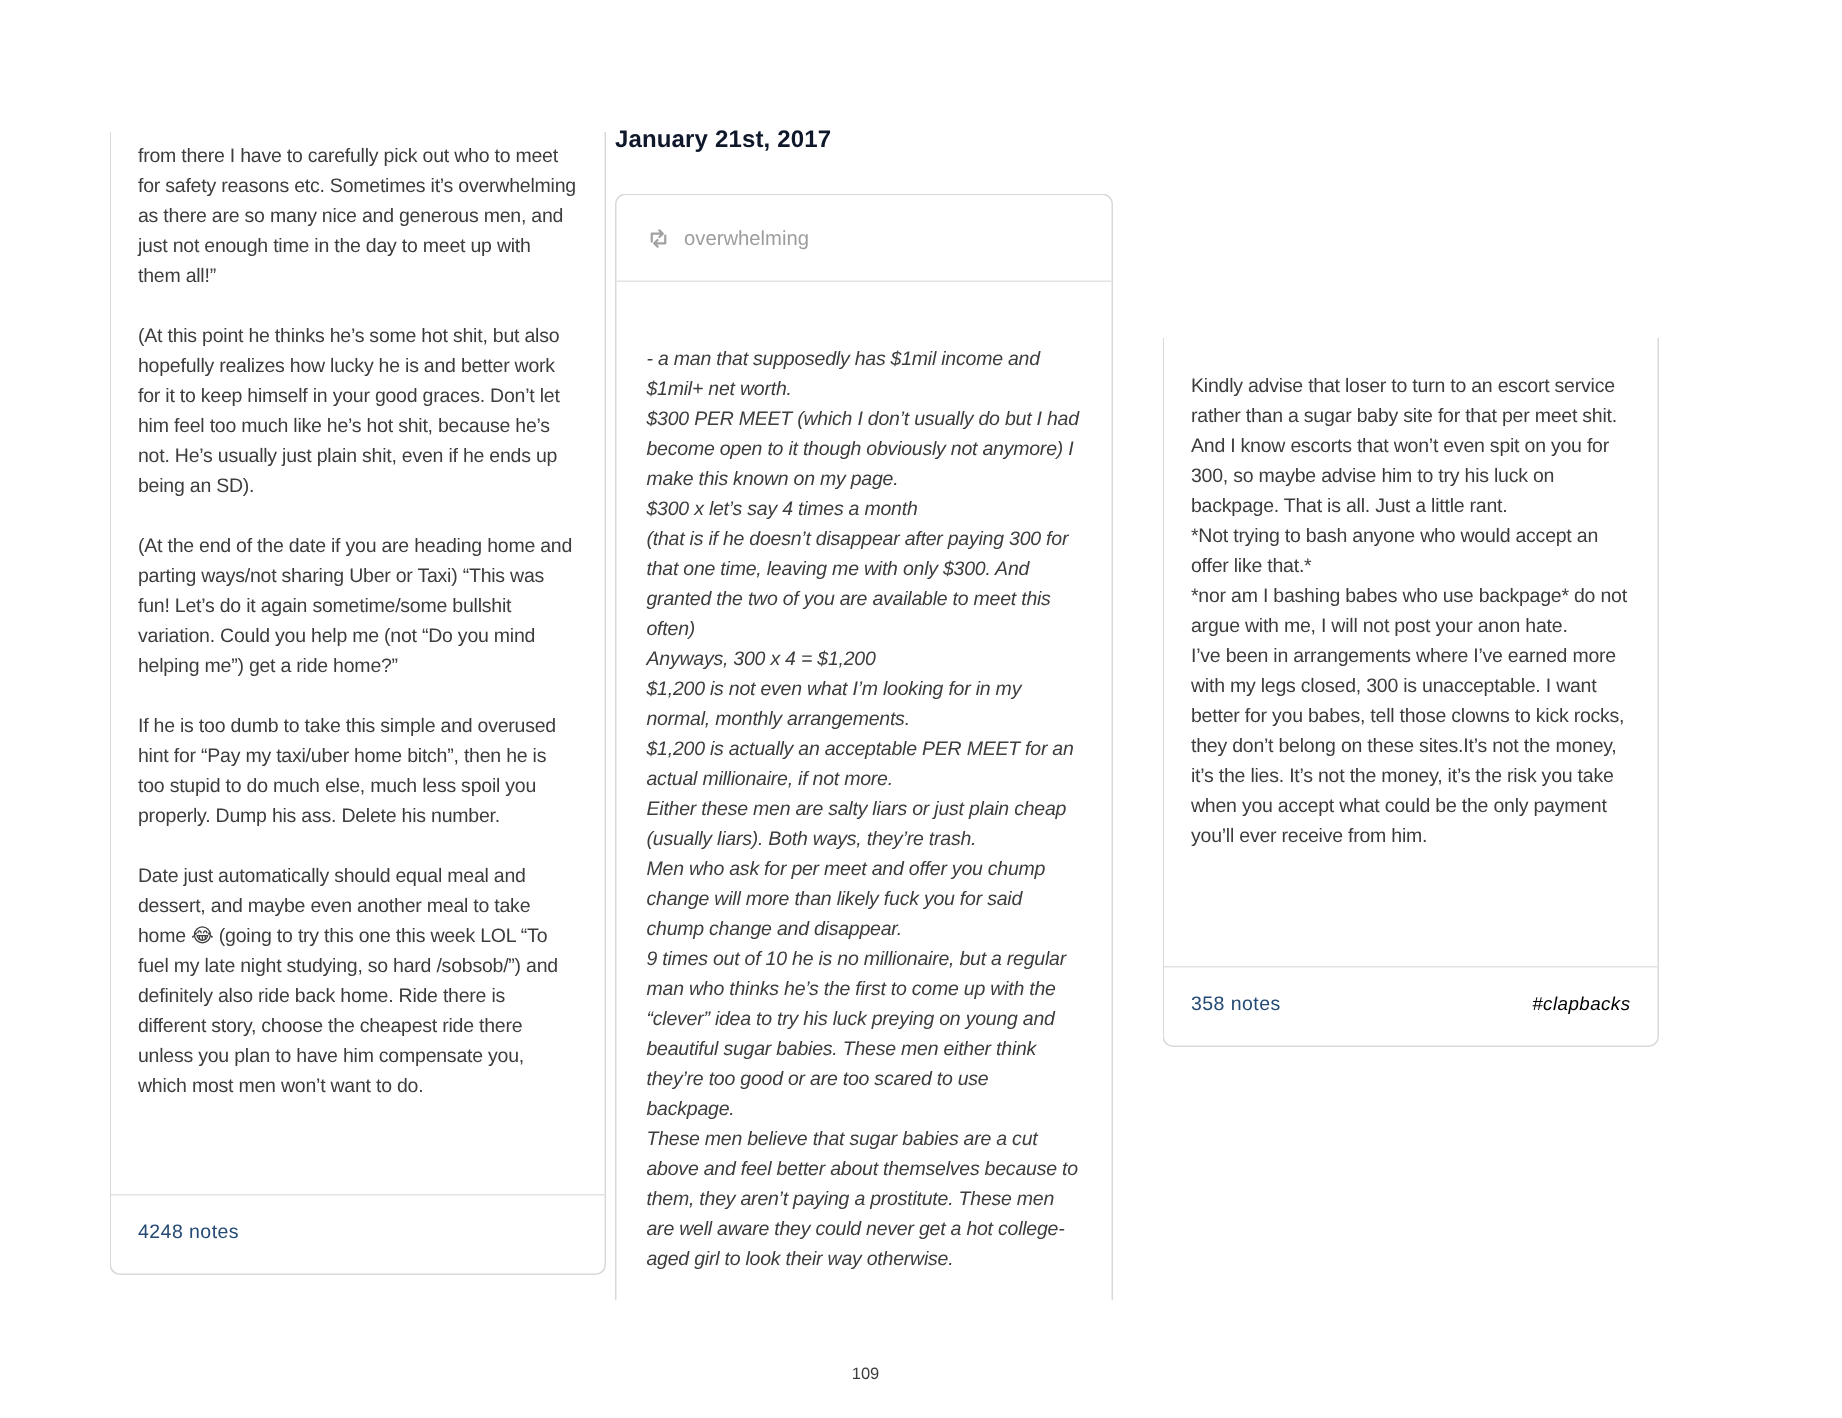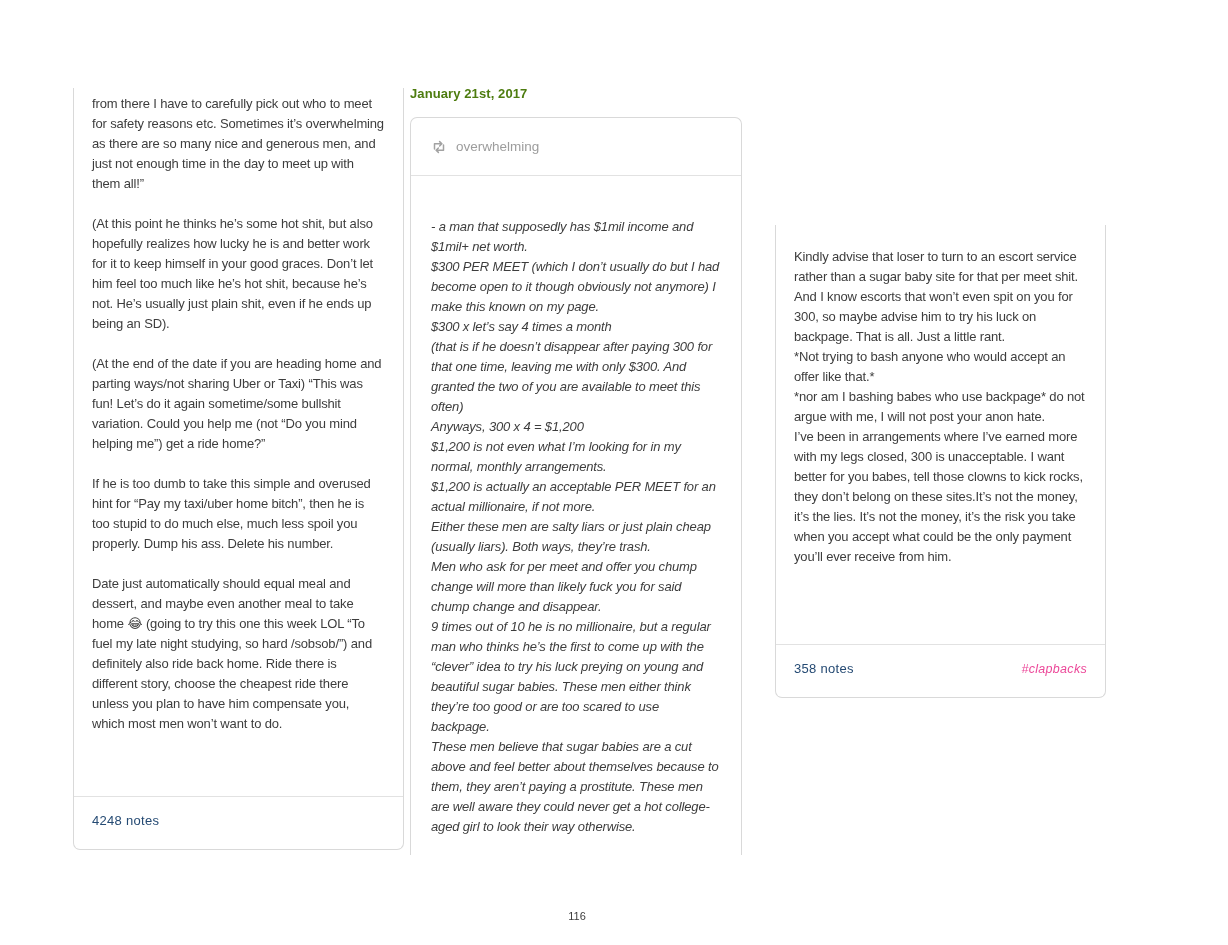--- a/index.html
+++ b/index.html
@@ -10,26 +10,26 @@
     height: 945px;
     font-family: "Liberation Sans", "DejaVu Sans", sans-serif;
     overflow: hidden;
   }
   .col { position: absolute; }
   .col-left   { left: 48px;  top: 88px;  width: 331px; margin-left: 25px; }
   .col-middle { left: 410px; top: 87px;  width: 332px; }
   .col-right  { left: 775px; top: 225px; width: 331px; }
 
   .date-header {
-    font-size: 13px;
+    font-size: 16px;
     font-weight: 700;
     line-height: 14px;
-    color: #4d7c0f;
+    color: #0f172a;
     letter-spacing: 0.1px;
-    margin-bottom: 16px;
+    margin-bottom: 28px;
   }
 
   .card {
     border: 1px solid #d9d9d9;
     border-radius: 7px;
     background: #ffffff;
   }
   .card.cut-top {
     border-top: none;
     border-radius: 0 0 7px 7px;
@@ -76,21 +76,21 @@
   }
   .notes {
     font-size: 13px;
     font-weight: 400;
     color: #254a73;
     letter-spacing: 0.3px;
   }
   .tags {
     font-size: 12.5px;
     font-style: italic;
-    color: #ec4899;
+    color: #000000;
     letter-spacing: 0.3px;
   }
 
   .page-number {
     position: absolute;
     left: 48px;
     top: 910px;
     width: 1058px;
     text-align: center;
     font-size: 11px;
@@ -149,13 +149,13 @@
 *Not trying to bash anyone who would accept an offer like that.*
 *nor am I bashing babes who use backpage* do not argue with me, I will not post your anon hate.
 I’ve been in arrangements where I’ve earned more with my legs closed, 300 is unacceptable. I want better for you babes, tell those clowns to kick rocks, they don’t belong on these sites.It’s not the money, it’s the lies. It’s not the money, it’s the risk you take when you accept what could be the only payment you’ll ever receive from him.</div>
     <div class="card-footer">
       <span class="notes">358 notes</span>
       <span class="tags">#clapbacks</span>
     </div>
   </article>
 </div>
 
-<div class="page-number">116</div>
+<div class="page-number">109</div>
 
 </body></html>

